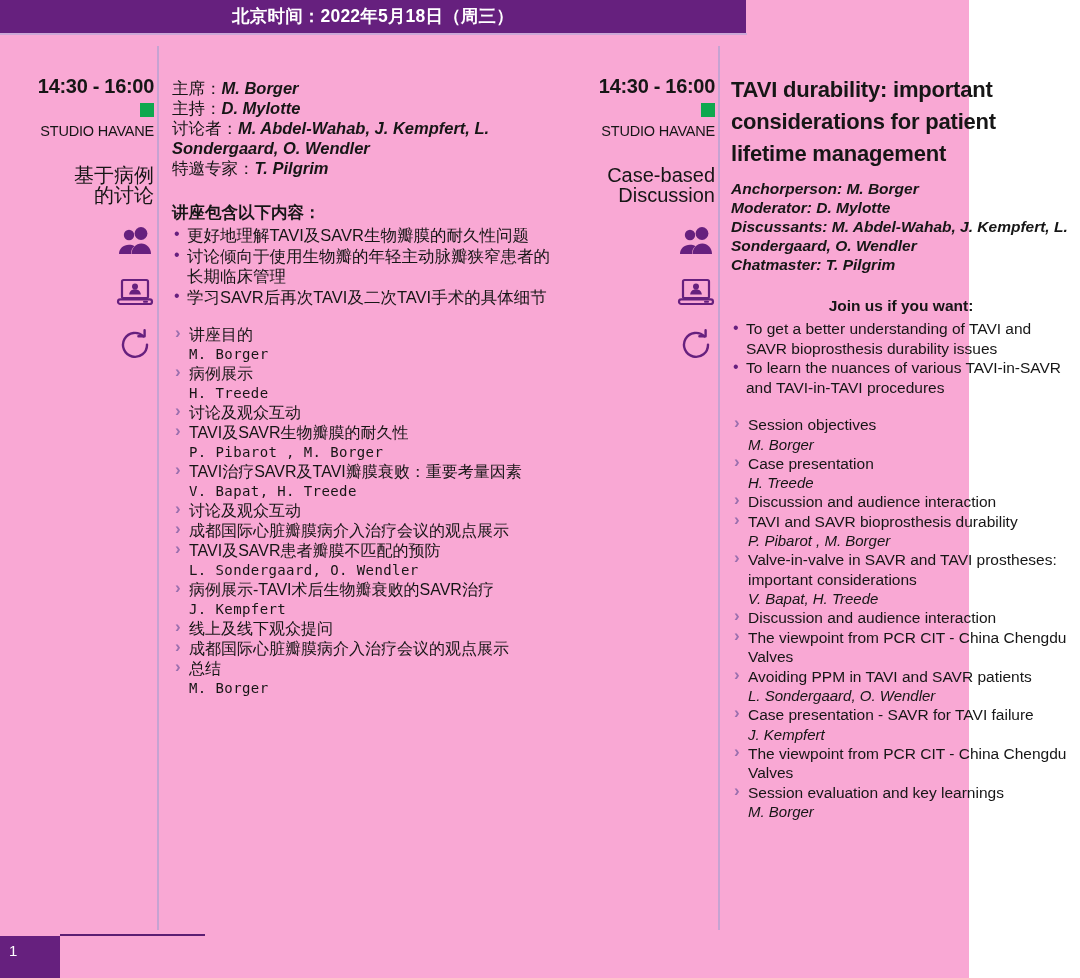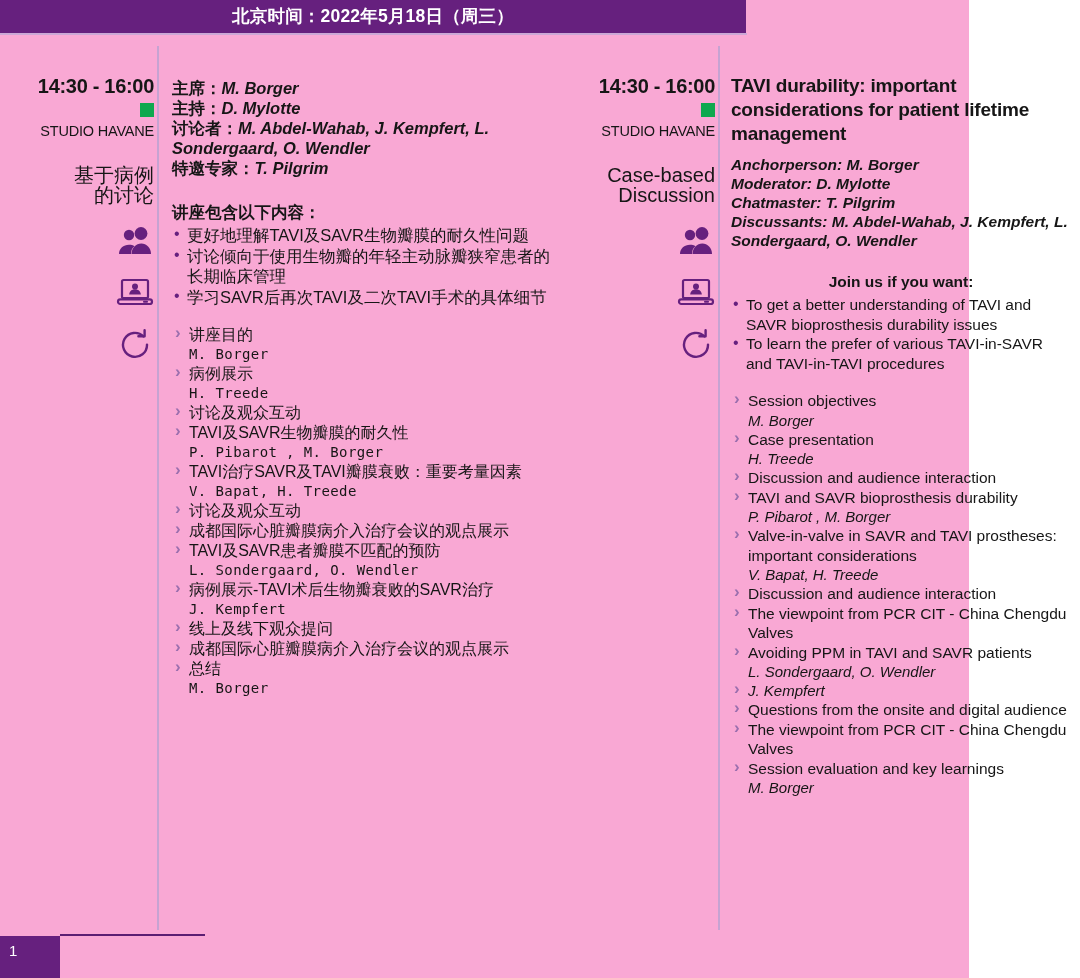--- a/index.html
+++ b/index.html
@@ -112,30 +112,30 @@
   .content-col.cn { left: 172px; width: 385px; }
   .content-col.en { left: 731px; width: 340px; }
 
   .session-title {
     font-size: 20px;
     font-weight: 700;
     line-height: 25px;
     letter-spacing: -0.2px;
     color: #161616;
   }
-  .session-title.en { font-size: 19px; line-height: 24px; }
+  .session-title.en { font-size: 22px; line-height: 32px; }
 
   .roles {
     margin-top: 4px;
     font-size: 16.5px;
     line-height: 20px;
     color: #161616;
   }
   .roles.en { margin-top: 9px; font-size: 15.5px; line-height: 19px; }
-  .role-line .lbl { font-weight: 700; }
+  .role-line .lbl { font-weight: 400; }
   .role-line .val { font-weight: 700; font-style: italic; }
   .roles.en .role-line { font-weight: 700; font-style: italic; }
 
   .join-head {
     margin-top: 24px;
     font-size: 16.5px;
     line-height: 20px;
     font-weight: 700;
     color: #161616;
   }
@@ -346,42 +346,41 @@
       </span>
     </div>
   </div>
 
   <div class="col content-col en">
     <div class="session-title en">TAVI durability: important considerations for patient lifetime management</div>
 
     <div class="roles en">
       <div class="role-line">Anchorperson: M. Borger</div>
       <div class="role-line">Moderator: D. Mylotte</div>
+      <div class="role-line">Discussants: M. Abdel-Wahab, J. Kempfert, L. Sondergaard, O. Wendler</div>
       <div class="role-line">Chatmaster: T. Pilgrim</div>
-      <div class="role-line">Discussants: M. Abdel-Wahab, J. Kempfert, L. Sondergaard, O. Wendler</div>
     </div>
 
     <div class="join-head en">Join us if you want:</div>
 
     <ul class="dot-list en">
       <li>To get a better understanding of TAVI and SAVR bioprosthesis durability issues</li>
-      <li>To learn the prefer of various TAVI-in-SAVR and TAVI-in-TAVI procedures</li>
+      <li>To learn the nuances of various TAVI-in-SAVR and TAVI-in-TAVI procedures</li>
     </ul>
 
     <ul class="chev-list en">
       <li><span>Session objectives</span><span class="speaker">M. Borger</span></li>
       <li><span>Case presentation</span><span class="speaker">H. Treede</span></li>
       <li><span>Discussion and audience interaction</span></li>
       <li><span>TAVI and SAVR bioprosthesis durability</span><span class="speaker">P. Pibarot , M. Borger</span></li>
       <li><span>Valve-in-valve in SAVR and TAVI prostheses: important considerations</span><span class="speaker">V. Bapat, H. Treede</span></li>
       <li><span>Discussion and audience interaction</span></li>
       <li><span>The viewpoint from PCR CIT - China Chengdu Valves</span></li>
       <li><span>Avoiding PPM in TAVI and SAVR patients</span><span class="speaker">L. Sondergaard, O. Wendler</span></li>
-      <li><span class="speaker">J. Kempfert</span></li>
-      <li><span>Questions from the onsite and digital audience</span></li>
+      <li><span>Case presentation - SAVR for TAVI failure</span><span class="speaker">J. Kempfert</span></li>
       <li><span>The viewpoint from PCR CIT - China Chengdu Valves</span></li>
       <li><span>Session evaluation and key learnings</span><span class="speaker">M. Borger</span></li>
     </ul>
   </div>
 
   <div class="footer-rule"></div>
   <div class="page-badge">
     <span class="num">1</span>
   </div>
 

